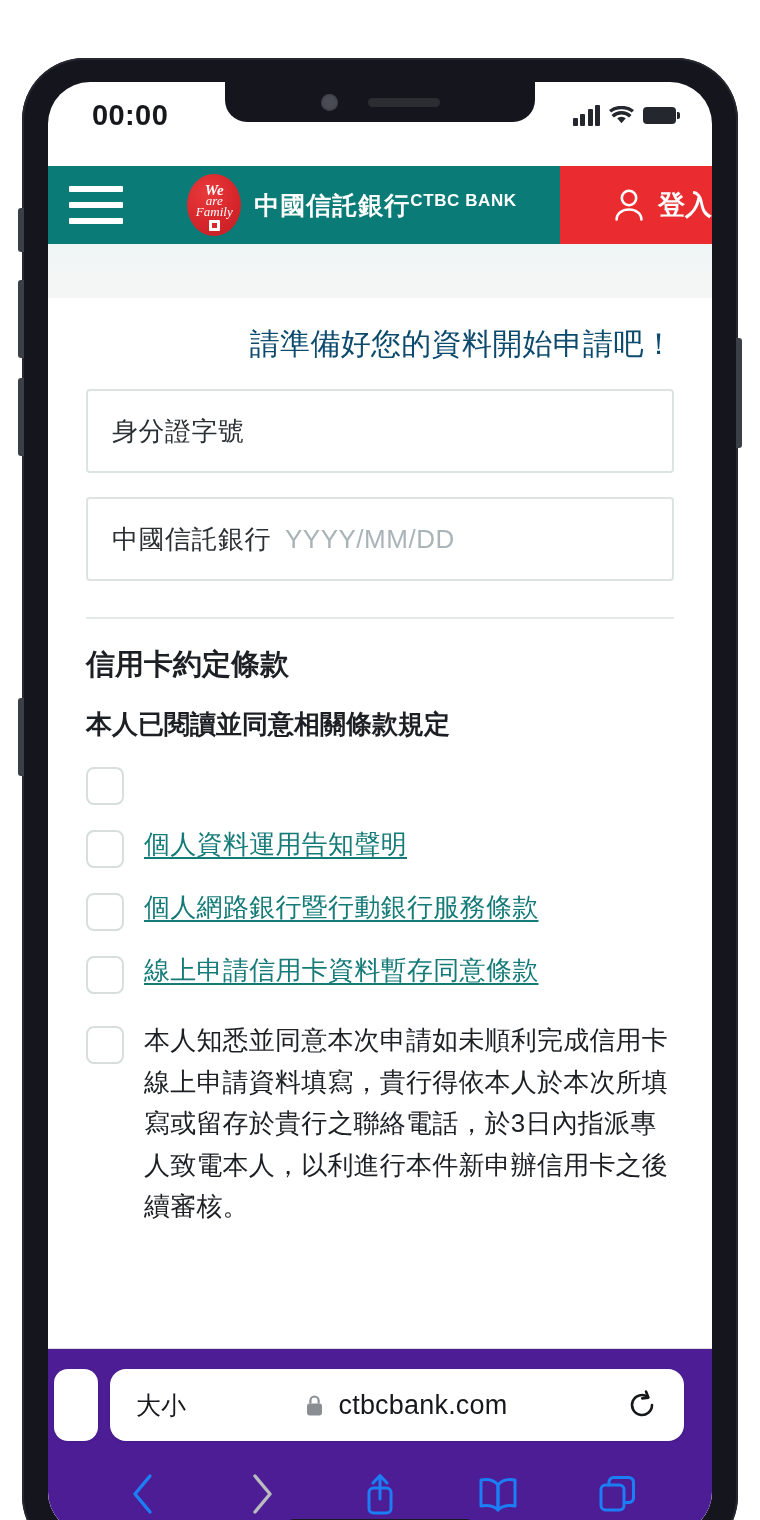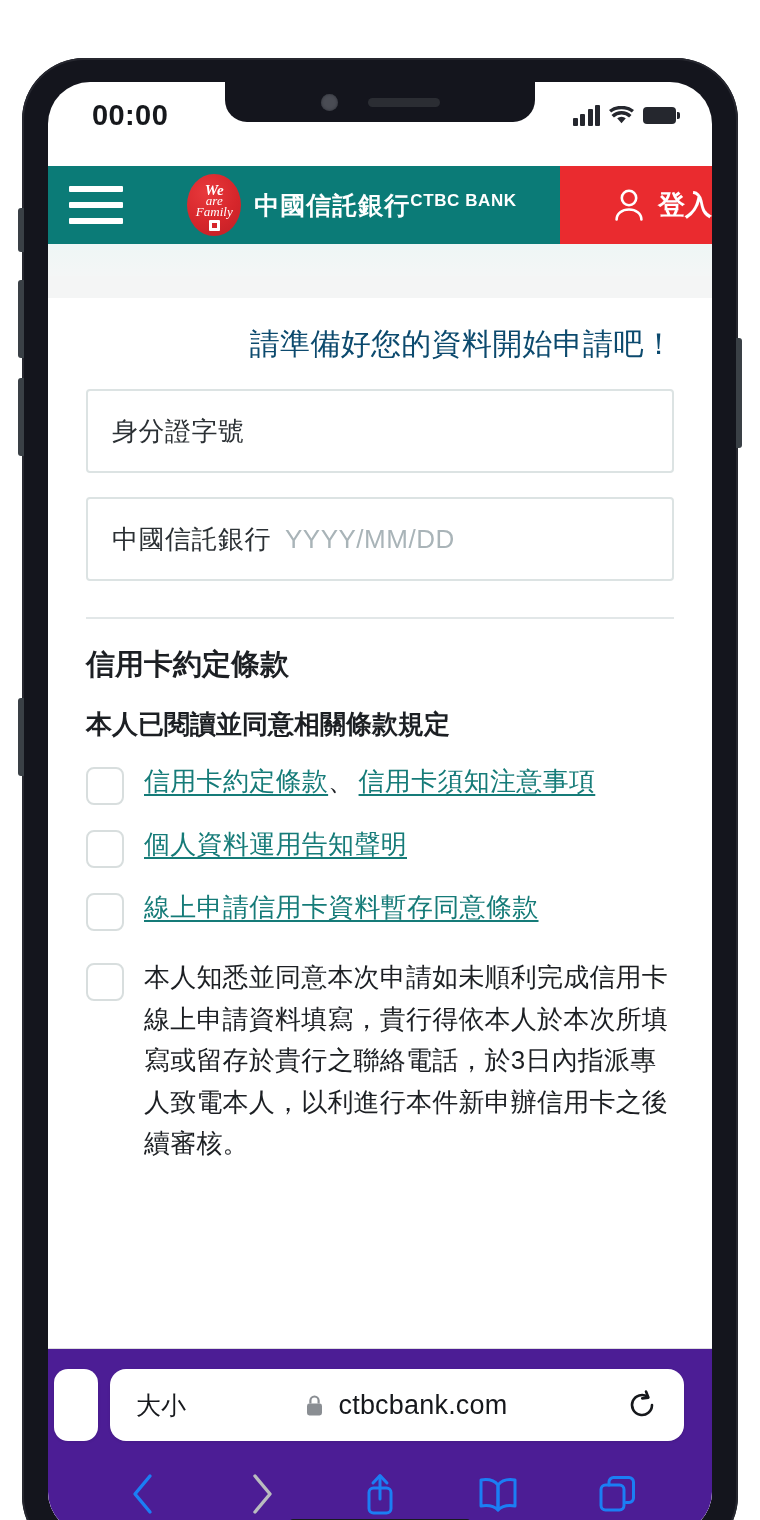--- a/index.html
+++ b/index.html
@@ -248,31 +248,31 @@
           <span class="field-placeholder">YYYY/MM/DD</span>
         </div>
 
         <div class="divider"></div>
 
         <div class="section-title">信用卡約定條款</div>
         <div class="consent-lead">本人已閱讀並同意相關條款規定</div>
 
         <div class="check-row">
           <div class="checkbox"></div>
-          <div>
-            <span class="link-text">信用卡約定條款</span><span class="sep-text">、</span>
-            <span class="link-text">信用卡須知注意事項</span>
-          </div>
         </div>
 
         <div class="check-row">
           <div class="checkbox"></div>
           <span class="link-text">個人資料運用告知聲明</span>
         </div>
 
+        <div class="check-row">
+          <div class="checkbox"></div>
+          <span class="link-text">個人網路銀行暨行動銀行服務條款</span>
+        </div>
 
         <div class="check-row">
           <div class="checkbox"></div>
           <span class="link-text">線上申請信用卡資料暫存同意條款</span>
         </div>
 
         <div class="check-row para">
           <div class="checkbox"></div>
           <span class="para-text">本人知悉並同意本次申請如未順利完成信用卡線上申請資料填寫，貴行得依本人於本次所填寫或留存於貴行之聯絡電話，於3日內指派專人致電本人，以利進行本件新申辦信用卡之後續審核。</span>
         </div>

